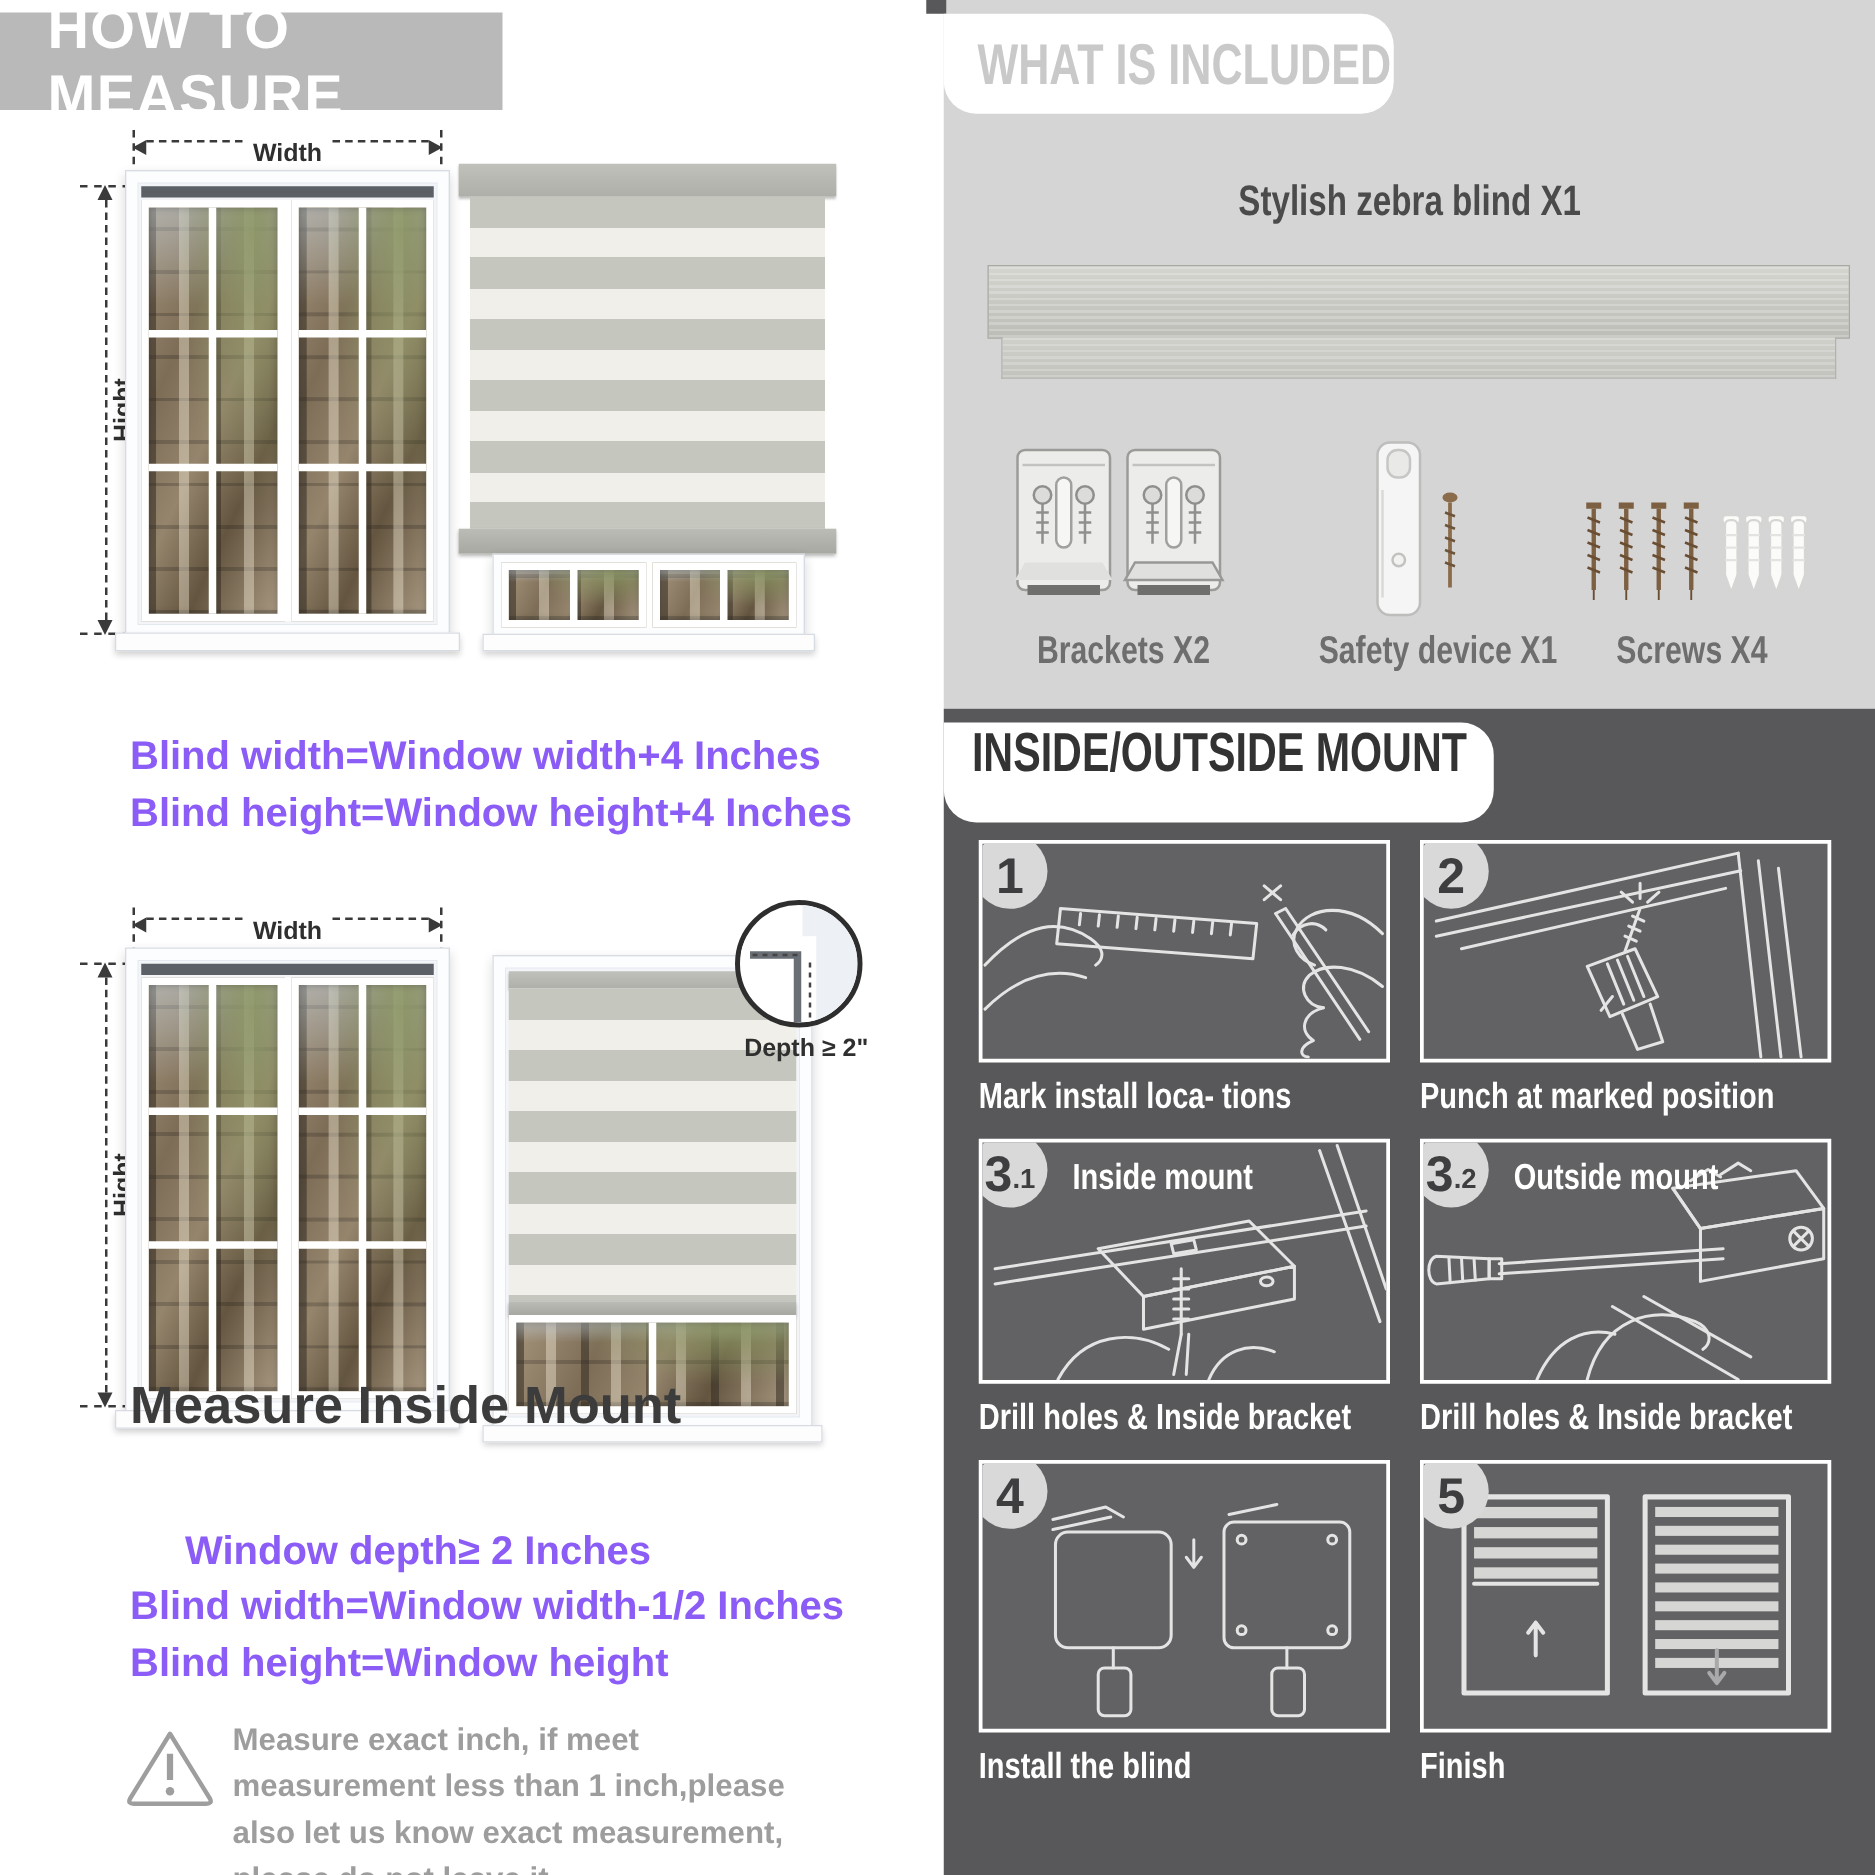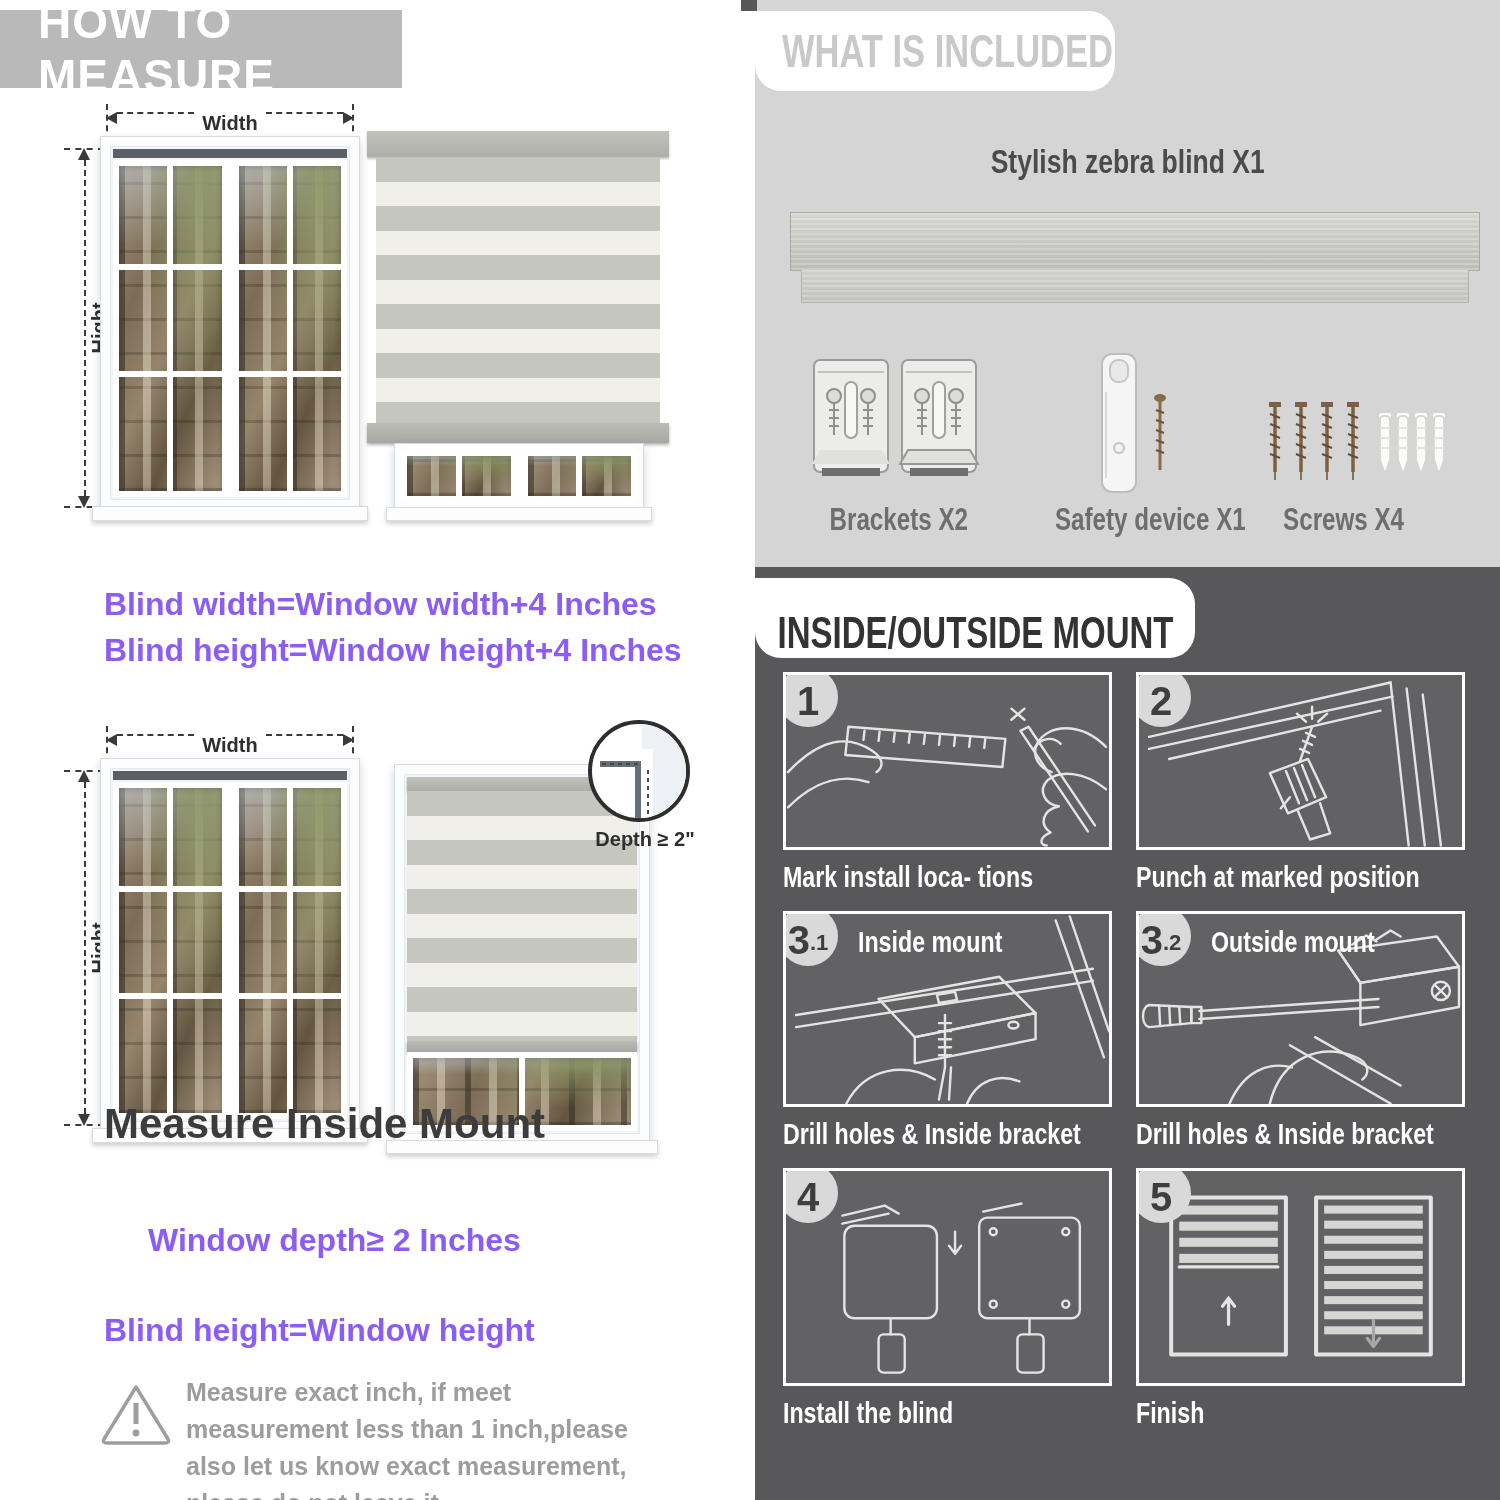--- a/index.html
+++ b/index.html
@@ -58,26 +58,26 @@
   .sec-light{left:755px;top:0;width:745px;height:567px;background:#d5d5d6;}
   .notch{left:741px;top:0;width:16px;height:11px;background:#58585a;}
   .hdr-incl{left:755px;top:11px;width:360px;height:80px;background:#fff;border-radius:0 26px 26px 26px;display:flex;align-items:center;}
   .hdr-incl span{color:#c9c9c9;font-size:46px;font-weight:bold;padding-left:36px;display:inline-block;transform:scaleX(.75);transform-origin:left center;white-space:nowrap;}
   .prod-lbl{left:755px;top:142px;width:745px;text-align:center;font-size:34px;font-weight:bold;color:#4b4b4b;}
   .prod-lbl span{display:inline-block;transform:scaleX(.78);}
   .bar-cassette{left:790px;top:212px;width:688px;height:57px;border:1px solid #a8a9a3;
       background:repeating-linear-gradient(0deg, rgba(255,255,255,.22) 0 2px, rgba(0,0,0,0) 2px 5px),linear-gradient(#d4d5cf,#bcbdb7);}
   .bar-fabric{left:801px;top:270px;width:666px;height:32px;border:1px solid #b2b3ad;border-top:none;
       background:repeating-linear-gradient(0deg, rgba(255,255,255,.2) 0 2px, rgba(0,0,0,0) 2px 5px),linear-gradient(#cfd0ca,#c2c3bd);}
-  .item-lbl{font-size:31px;font-weight:bold;color:#6e6e6e;text-align:left;}
+  .item-lbl{font-size:31px;font-weight:bold;color:#6e6e6e;text-align:center;}
   .item-lbl span{display:inline-block;transform:scaleX(.78);white-space:nowrap;}
 
   
   .sec-dark{left:755px;top:567px;width:745px;height:933px;background:#58585a;}
-  .hdr-mount{left:755px;top:578px;width:440px;height:80px;background:#fff;border-radius:0 26px 26px 26px;display:flex;align-items:flex-end;}
+  .hdr-mount{left:755px;top:578px;width:440px;height:80px;background:#fff;border-radius:0 26px 26px 26px;display:flex;align-items:flex-start;}
   .hdr-mount span{color:#333;font-size:44px;font-weight:bold;padding-left:30px;display:inline-block;transform:scaleX(.75);transform-origin:left center;white-space:nowrap;}
   .steps{left:783px;top:672px;width:682px;display:grid;grid-template-columns:329px 329px;column-gap:24px;}
   .step{margin-bottom:17px;}
   .panel{position:relative;border:3px solid #fff;background:#626264;overflow:hidden;}
   .ph1{height:172px;} .ph2{height:190px;} .ph3{height:212px;}
   .panel svg{position:absolute;left:0;top:0;width:100%;height:100%;}
   .badge{position:absolute;top:-8px;left:-8px;width:60px;height:60px;border-radius:50%;background:#d9d9d9;
          display:flex;align-items:flex-end;justify-content:center;color:#3e3e40;font-weight:bold;}
   .badge .n{font-size:40px;line-height:52px;} .badge .s{font-size:22px;line-height:46px;}
   .step-title{position:absolute;left:72px;top:12px;color:#fff;font-size:29px;font-weight:bold;transform:scaleX(.8);transform-origin:left center;white-space:nowrap;}
@@ -208,20 +208,21 @@
       <rect x="50" y="0" width="44" height="94" fill="#edf0f4"></rect>
       <path d="M0,32 H54 V94" stroke="#ffffff" stroke-width="14" fill="none"></path>
       <path d="M8,40 H46 V94" stroke="#6a6f75" stroke-width="6" fill="none"></path>
       <path d="M56,46 V94 M46,40 H10" stroke="#444" stroke-width="2" stroke-dasharray="4,4" fill="none"></path>
     </svg>
   </div>
   <div class="abs depth-lbl" style="left:580px;top:828px;">Depth ≥ 2"</div>
 
   <div class="abs h2" style="left:104px;top:1100px;">Measure Inside Mount</div>
   <div class="abs sub" style="left:104px;top:1222px;margin-left:44px;">Window depth≥ 2 Inches</div>
+  <div class="abs sub" style="left:104px;top:1266px;">Blind width=Window width-1/2 Inches</div>
   <div class="abs sub" style="left:104px;top:1312px;">Blind height=Window height</div>
 
   <svg class="abs" style="left:100px;top:1382px;" width="72" height="66" viewBox="0 0 72 66">
     <path d="M36,5 L68,57 Q70,61 65,61 L7,61 Q2,61 4,57 Z" stroke="#9e9e9e" stroke-width="3.5" fill="none" stroke-linejoin="round"></path>
     <line x1="36" y1="21" x2="36" y2="42" stroke="#9e9e9e" stroke-width="5"></line>
     <circle cx="36" cy="51" r="3.4" fill="#9e9e9e"></circle>
   </svg>
   <div class="abs warn-txt" style="left:186px;top:1374px;">Measure exact inch, if meet measurement less than 1 inch,please also let us know exact measurement, please do not leave it</div>
 
   <div class="abs sec-light"></div>

